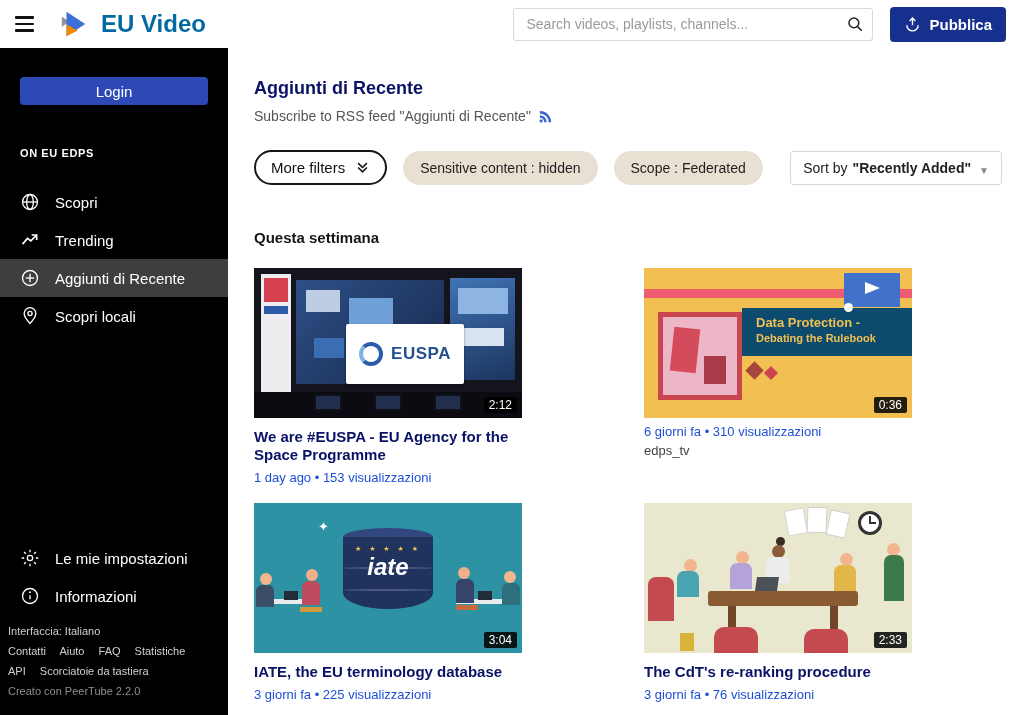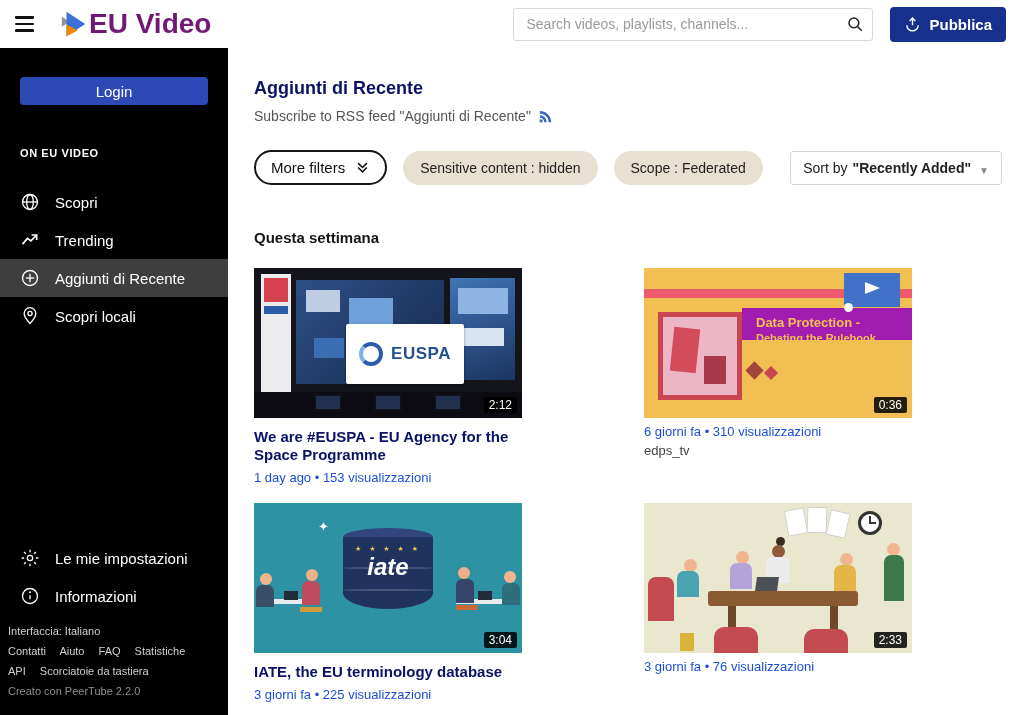--- a/index.html
+++ b/index.html
@@ -3,21 +3,21 @@
 <meta charset="utf-8">
 <style>
   *{box-sizing:border-box;margin:0;padding:0}
   html,body{width:1024px;height:715px;overflow:hidden;background:#fff;font-family:"Liberation Sans",sans-serif}
 
   
   .topbar{position:absolute;top:0;left:0;width:1024px;height:48px;background:#fff;display:flex;align-items:center;z-index:20}
   .hamburger{margin-left:15px;width:24px;height:24px;background:none;border:none;display:flex;flex-direction:column;justify-content:center;gap:4px;cursor:pointer}
   .hamburger span{display:block;width:19px;height:2.5px;background:#111;border-radius:1px}
   .logo{margin-left:20px;width:30px;height:30px;cursor:pointer}
-  .app-title{font-size:28px;font-weight:bold;color:#701a75;cursor:pointer}
+  .app-title{margin-left:12px;font-size:24px;font-weight:bold;color:#0369a1;cursor:pointer}
   .search-wrap{margin-left:auto;margin-right:17px;position:relative;width:360px;height:33px}
   .search-input{width:100%;height:100%;border:1px solid #d9d9d9;border-radius:3px;padding:0 36px 0 12px;font-size:14px;color:#333;font-family:inherit;outline:none}
   .search-input::placeholder{color:#9a9a9a}
   .search-icon{position:absolute;right:9px;top:7px;cursor:pointer}
   .publish-btn{margin-right:18px;height:35px;padding:0 14px;background:#16308e;border:none;border-radius:4px;color:#fff;font-weight:bold;font-size:15px;display:flex;align-items:center;gap:8px;cursor:pointer;font-family:inherit}
 
   
   .sidebar{position:absolute;top:48px;left:0;width:228px;height:667px;background:#000;display:flex;flex-direction:column;color:#fff}
   .login-btn{margin:29px 20px 0;height:28px;background:#2d49b5;color:#fff;border:none;border-radius:4px;font-size:15px;cursor:pointer;font-family:inherit}
   .section-label{margin:42px 0 0 20px;font-size:11px;font-weight:bold;letter-spacing:.6px;color:#fff}
@@ -72,21 +72,21 @@
   .t1-m1{left:60px}.t1-m2{left:120px}.t1-m3{left:180px}
 
   
   .t2{background:#f2c052}
   .t2-stripe{left:0;top:21px;width:268px;height:9px;background:#ee5b6e}
   .t2-blue{right:12px;top:5px;width:56px;height:34px;background:#3f72c8}
   .t2-plane{right:32px;top:14px;width:0;height:0;border-left:15px solid #fff;border-top:6px solid transparent;border-bottom:6px solid transparent}
   .t2-frame{left:14px;top:44px;width:84px;height:88px;background:#edb6c6;border:5px solid #c9454f}
   .t2-f1{left:28px;top:60px;width:26px;height:44px;background:#d44b5c;transform:rotate(6deg)}
   .t2-f2{left:60px;top:88px;width:22px;height:28px;background:#a83a4a}
-  .t2-box{left:98px;top:40px;width:170px;height:32px;background:#a21caf;padding:7px 0 12px 14px}
+  .t2-box{left:98px;top:40px;width:170px;height:48px;background:#0c4a6e;padding:7px 0 12px 14px}
   .t2-box span{display:block}
   .t2-l1{font-size:13px;font-weight:bold;color:#f2c052}
   .t2-l2{font-size:11px;font-weight:bold;color:#f2c052;margin-top:2px}
   .t2-dot{left:200px;top:35px;width:9px;height:9px;background:#fff;border-radius:50%}
   .t2-a1{left:104px;top:96px;width:13px;height:13px;background:#a5463e;transform:rotate(45deg)}
   .t2-a2{left:122px;top:100px;width:10px;height:10px;background:#c9454f;transform:rotate(45deg)}
 
   
   .t3{background:#2d93a4}
   .t3-cylbody{left:89px;top:34px;width:90px;height:72px;background:#20335f;border-radius:0 0 45px 45px/0 0 16px 16px}
@@ -166,21 +166,21 @@
       <path d="M4 13a8 8 0 0 0 16 0"></path>
       <line x1="12" y1="3" x2="12" y2="13"></line>
       <polyline points="8,7 12,3 16,7"></polyline>
     </svg>
     <span>Pubblica</span>
   </button>
 </header>
 
 <aside class="sidebar">
   <button class="login-btn">Login</button>
-  <div class="section-label">ON EU VIDEO</div>
+  <div class="section-label">ON EU EDPS</div>
 
   <nav class="nav">
     <div class="nav-item">
       <svg class="nav-ic" viewBox="0 0 24 24" fill="none" stroke="#fff" stroke-width="1.6">
         <circle cx="12" cy="12" r="9"></circle>
           <ellipse cx="12" cy="12" rx="4" ry="9"></ellipse>
           <line x1="3" y1="12" x2="21" y2="12"></line>
       </svg>
       <span>Scopri</span>
     </div>
@@ -375,17 +375,18 @@
         <div class="t4-p5b"></div>
         <div class="t4-lap"></div>
         <div class="t4-table"></div>
         <div class="t4-leg1"></div>
         <div class="t4-leg2"></div>
         <div class="t4-chB"></div>
         <div class="t4-chC"></div>
         <div class="t4-bin"></div>
         <div class="duration">2:33</div>
       </div>
+      <div class="v-title">The CdT's re-ranking procedure</div>
       <div class="v-meta">3 giorni fa • 76 visualizzazioni</div>
     </div>
 
   </div>
 </main>
 
 </body></html>

